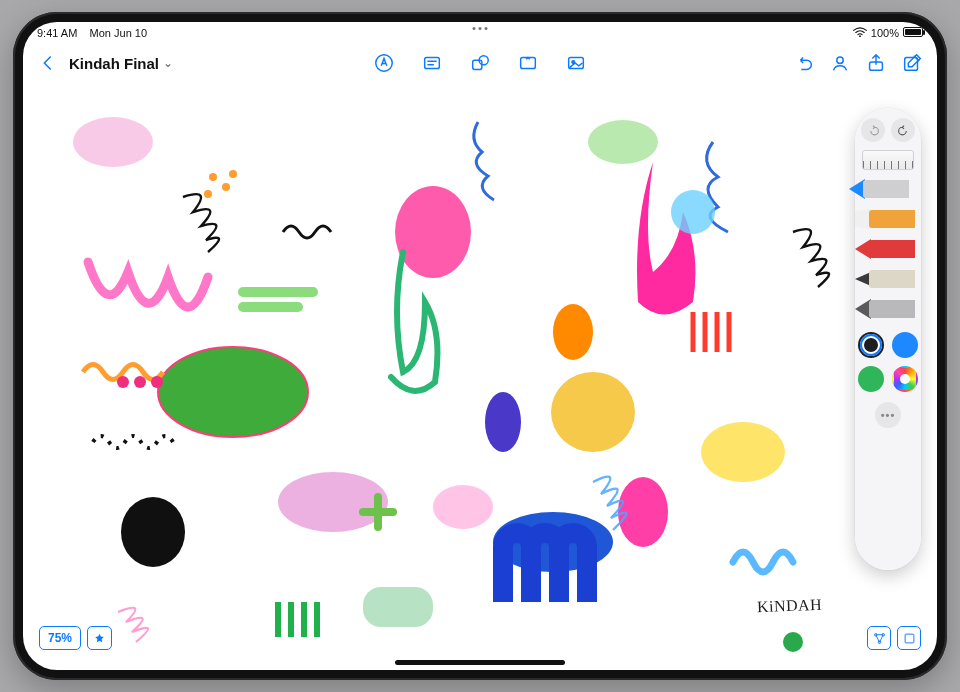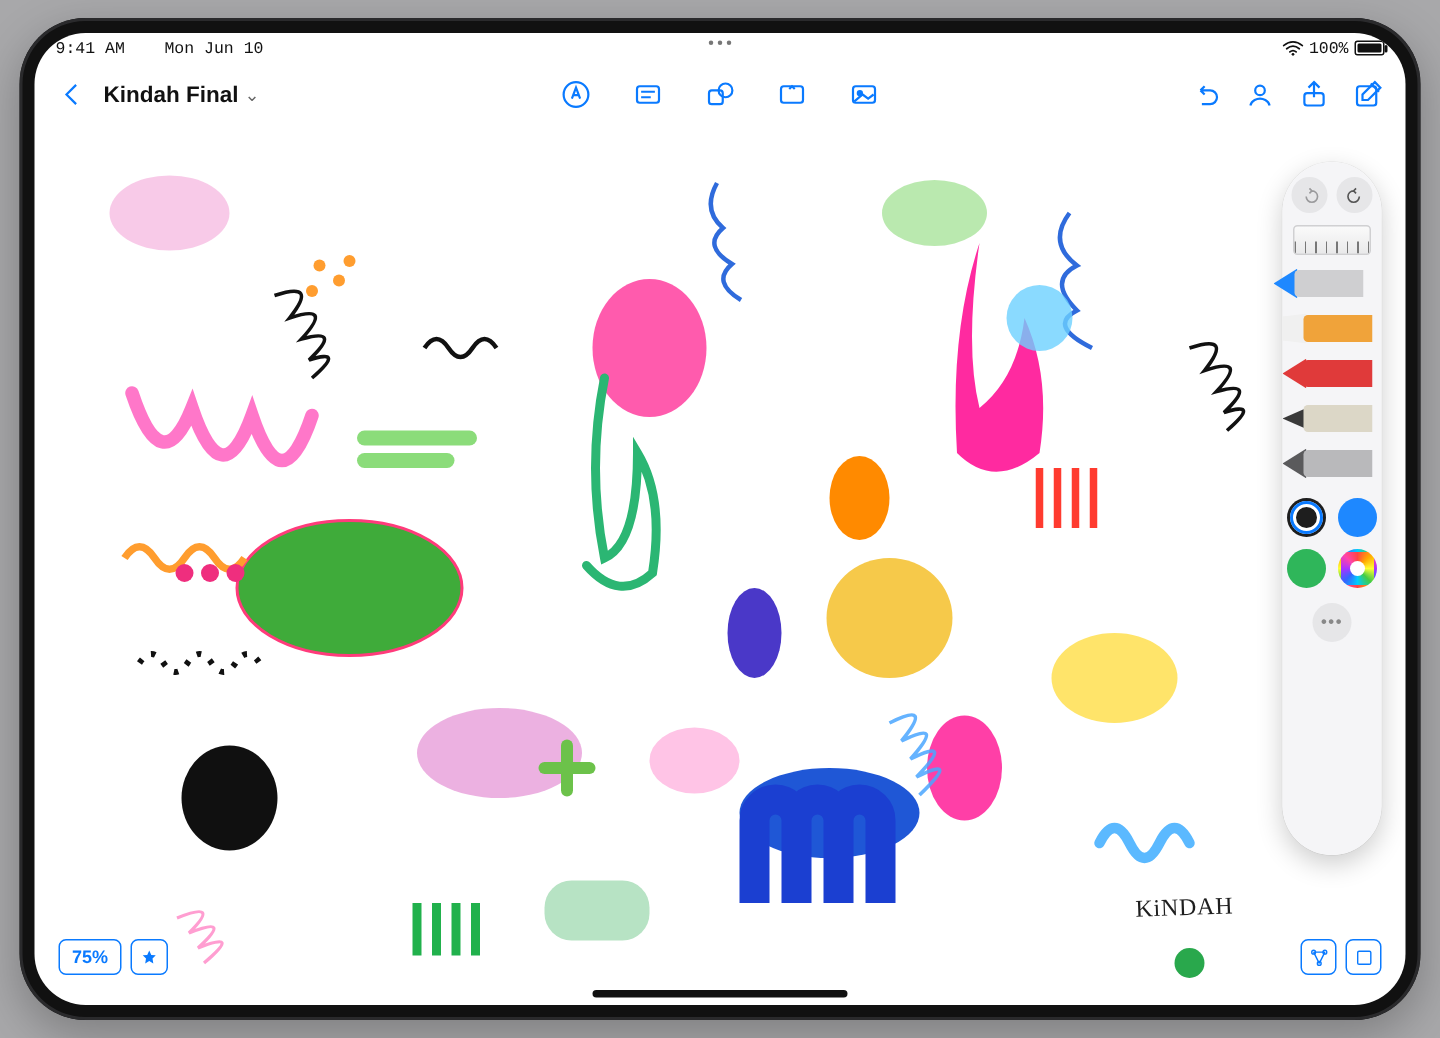--- a/index.html
+++ b/index.html
@@ -21,21 +21,20 @@
     background: #fff;
     border-radius: 34px;
     overflow: hidden;
   }
 
   
   .status-bar {
     height: 22px; font-size: 11px; font-weight: 500; color: #111;
     display: flex; align-items: center; justify-content: space-between;
     padding: 0 14px;
-    font-family: Liberation Mono, monospace;
   }
   .status-right { display: flex; align-items: flex-start; gap: 4px; }
   .battery { display:flex; align-items:center; }
   .battery-shell{ width:20px; height:10px; border:1px solid #111; border-radius:2px; position:relative; }
   .battery-shell::after{content:""; position:absolute; right:-3px; top:2px; width:2px; height:5px; background:#111; border-radius:1px;}
   .battery-fill{ position:absolute; left:1px; top:1px; height:6px; width:16px; background:#111; border-radius:1px;}
 
   .multitask-dots{ position:absolute; left:50%; top:5px; transform:translateX(-50%); display:flex; gap:3px;}
   .multitask-dots span{ width:3px; height:3px; background:#777; border-radius:50%; display:block;}
 

